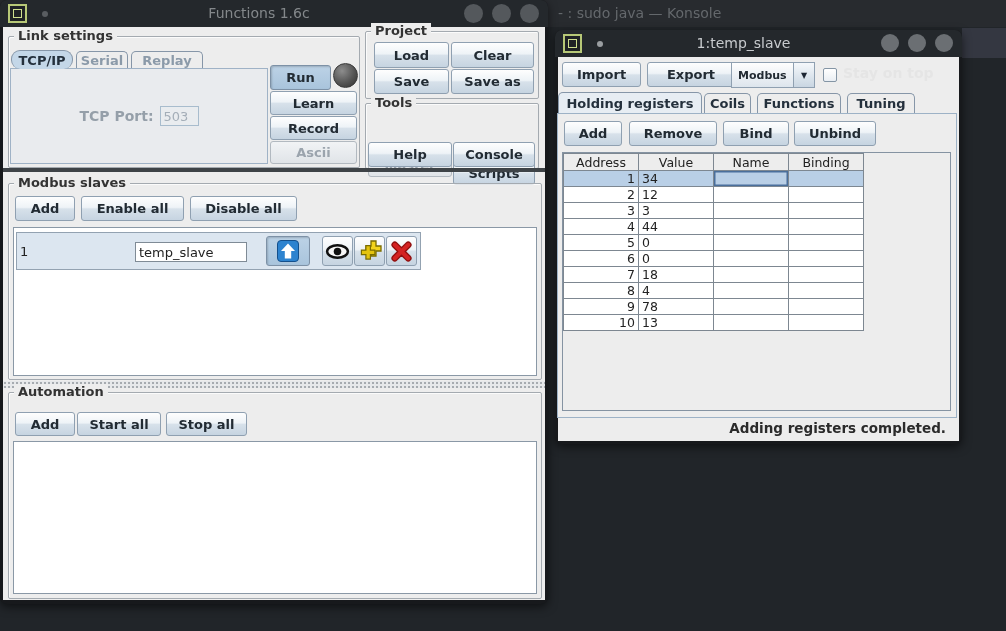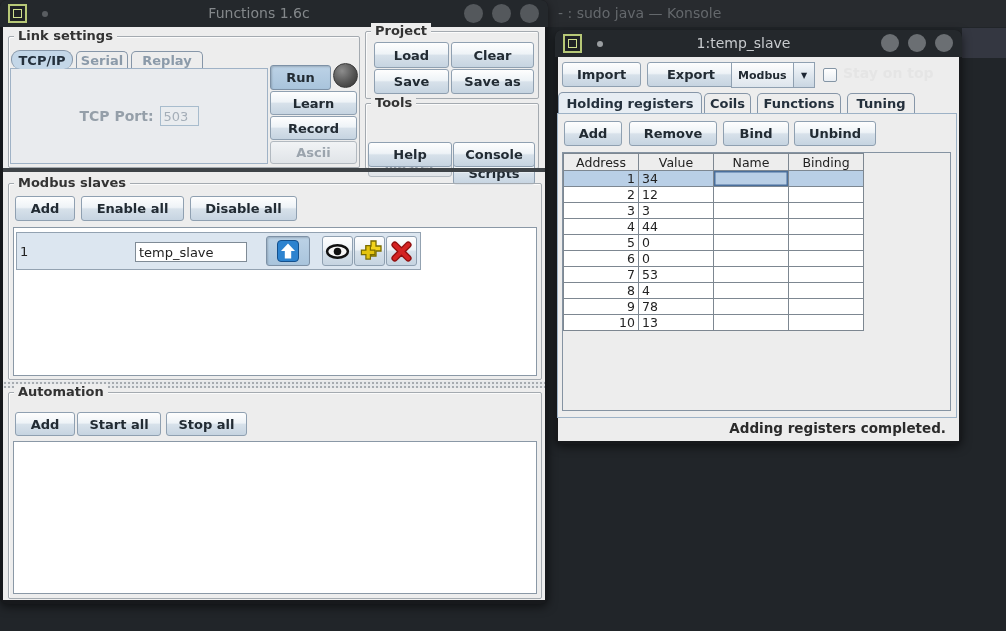--- a/index.html
+++ b/index.html
@@ -326,21 +326,21 @@
 
             <tr class="reg-row">
               <td class="c-addr">6</td>
               <td class="c-val">0</td>
               <td class="c-name"></td>
               <td class="c-bind"></td>
             </tr>
 
             <tr class="reg-row">
               <td class="c-addr">7</td>
-              <td class="c-val">53</td>
+              <td class="c-val">18</td>
               <td class="c-name"></td>
               <td class="c-bind"></td>
             </tr>
 
             <tr class="reg-row">
               <td class="c-addr">8</td>
               <td class="c-val">4</td>
               <td class="c-name"></td>
               <td class="c-bind"></td>
             </tr>

